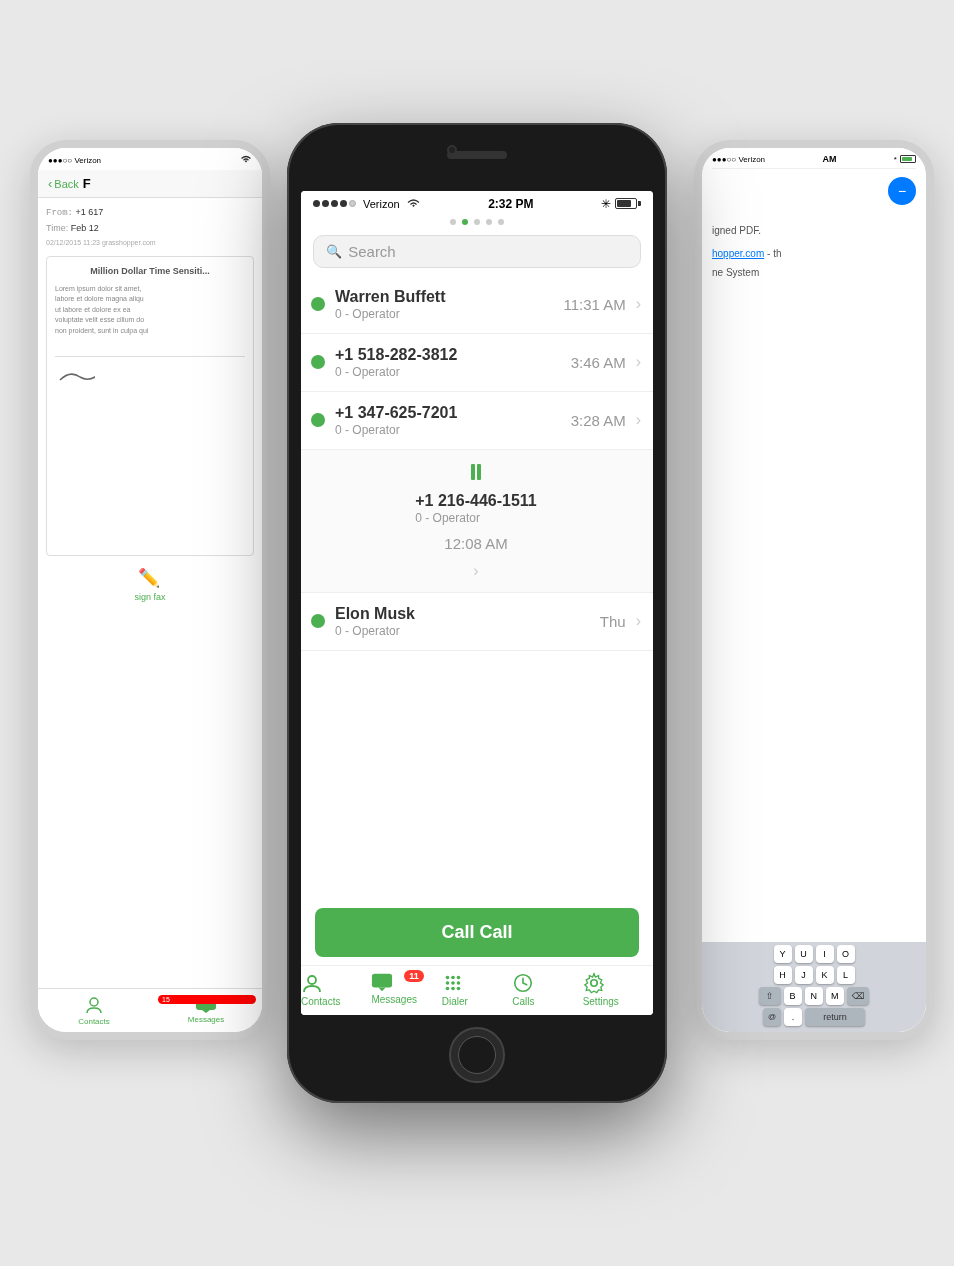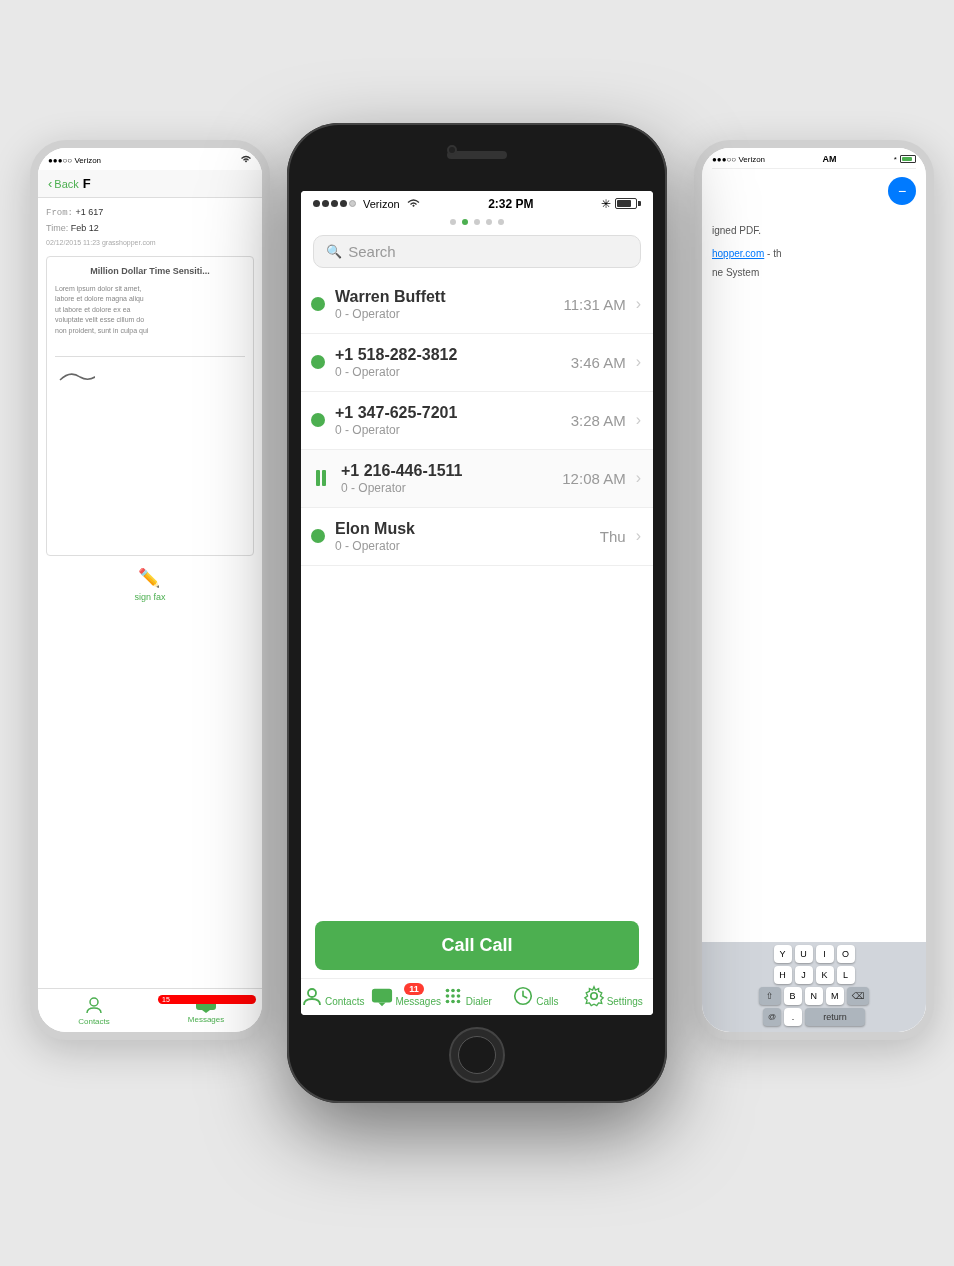--- a/index.html
+++ b/index.html
@@ -522,21 +522,22 @@
     .tab-bar {
       background: white;
       border-top: 1px solid #eee;
       display: flex;
       padding: 6px 0 8px;
       flex-shrink: 0;
     }
     .tab-item {
       flex: 1;
       display: flex;
-      align-items: flex-end;
+      flex-direction: column;
+      align-items: flex-start;
       gap: 2px;
       cursor: pointer;
       position: relative;
     }
     .tab-label {
       font-size: 10px;
       color: #4CAF50;
     }
     .tab-badge {
       position: absolute;
@@ -773,21 +774,21 @@
         <div class="vm-item">
           <div class="vm-indicator"></div>
           <div class="vm-info">
             <div class="vm-name">+1 347-625-7201</div>
             <div class="vm-ext">0 - Operator</div>
           </div>
           <span class="vm-time">3:28 AM</span>
           <span class="vm-chevron">›</span>
         </div>
 
-        <div class="vm-item" style="background:#fafafa;">
+        <div class="vm-item" style="background:#fafafa;flex-direction:column;">
           <div class="vm-indicator pause">
             <div class="pause-bar"></div>
             <div class="pause-bar"></div>
           </div>
           <div class="vm-info">
             <div class="vm-name">+1 216-446-1511</div>
             <div class="vm-ext">0 - Operator</div>
           </div>
           <span class="vm-time">12:08 AM</span>
           <span class="vm-chevron">›</span>

